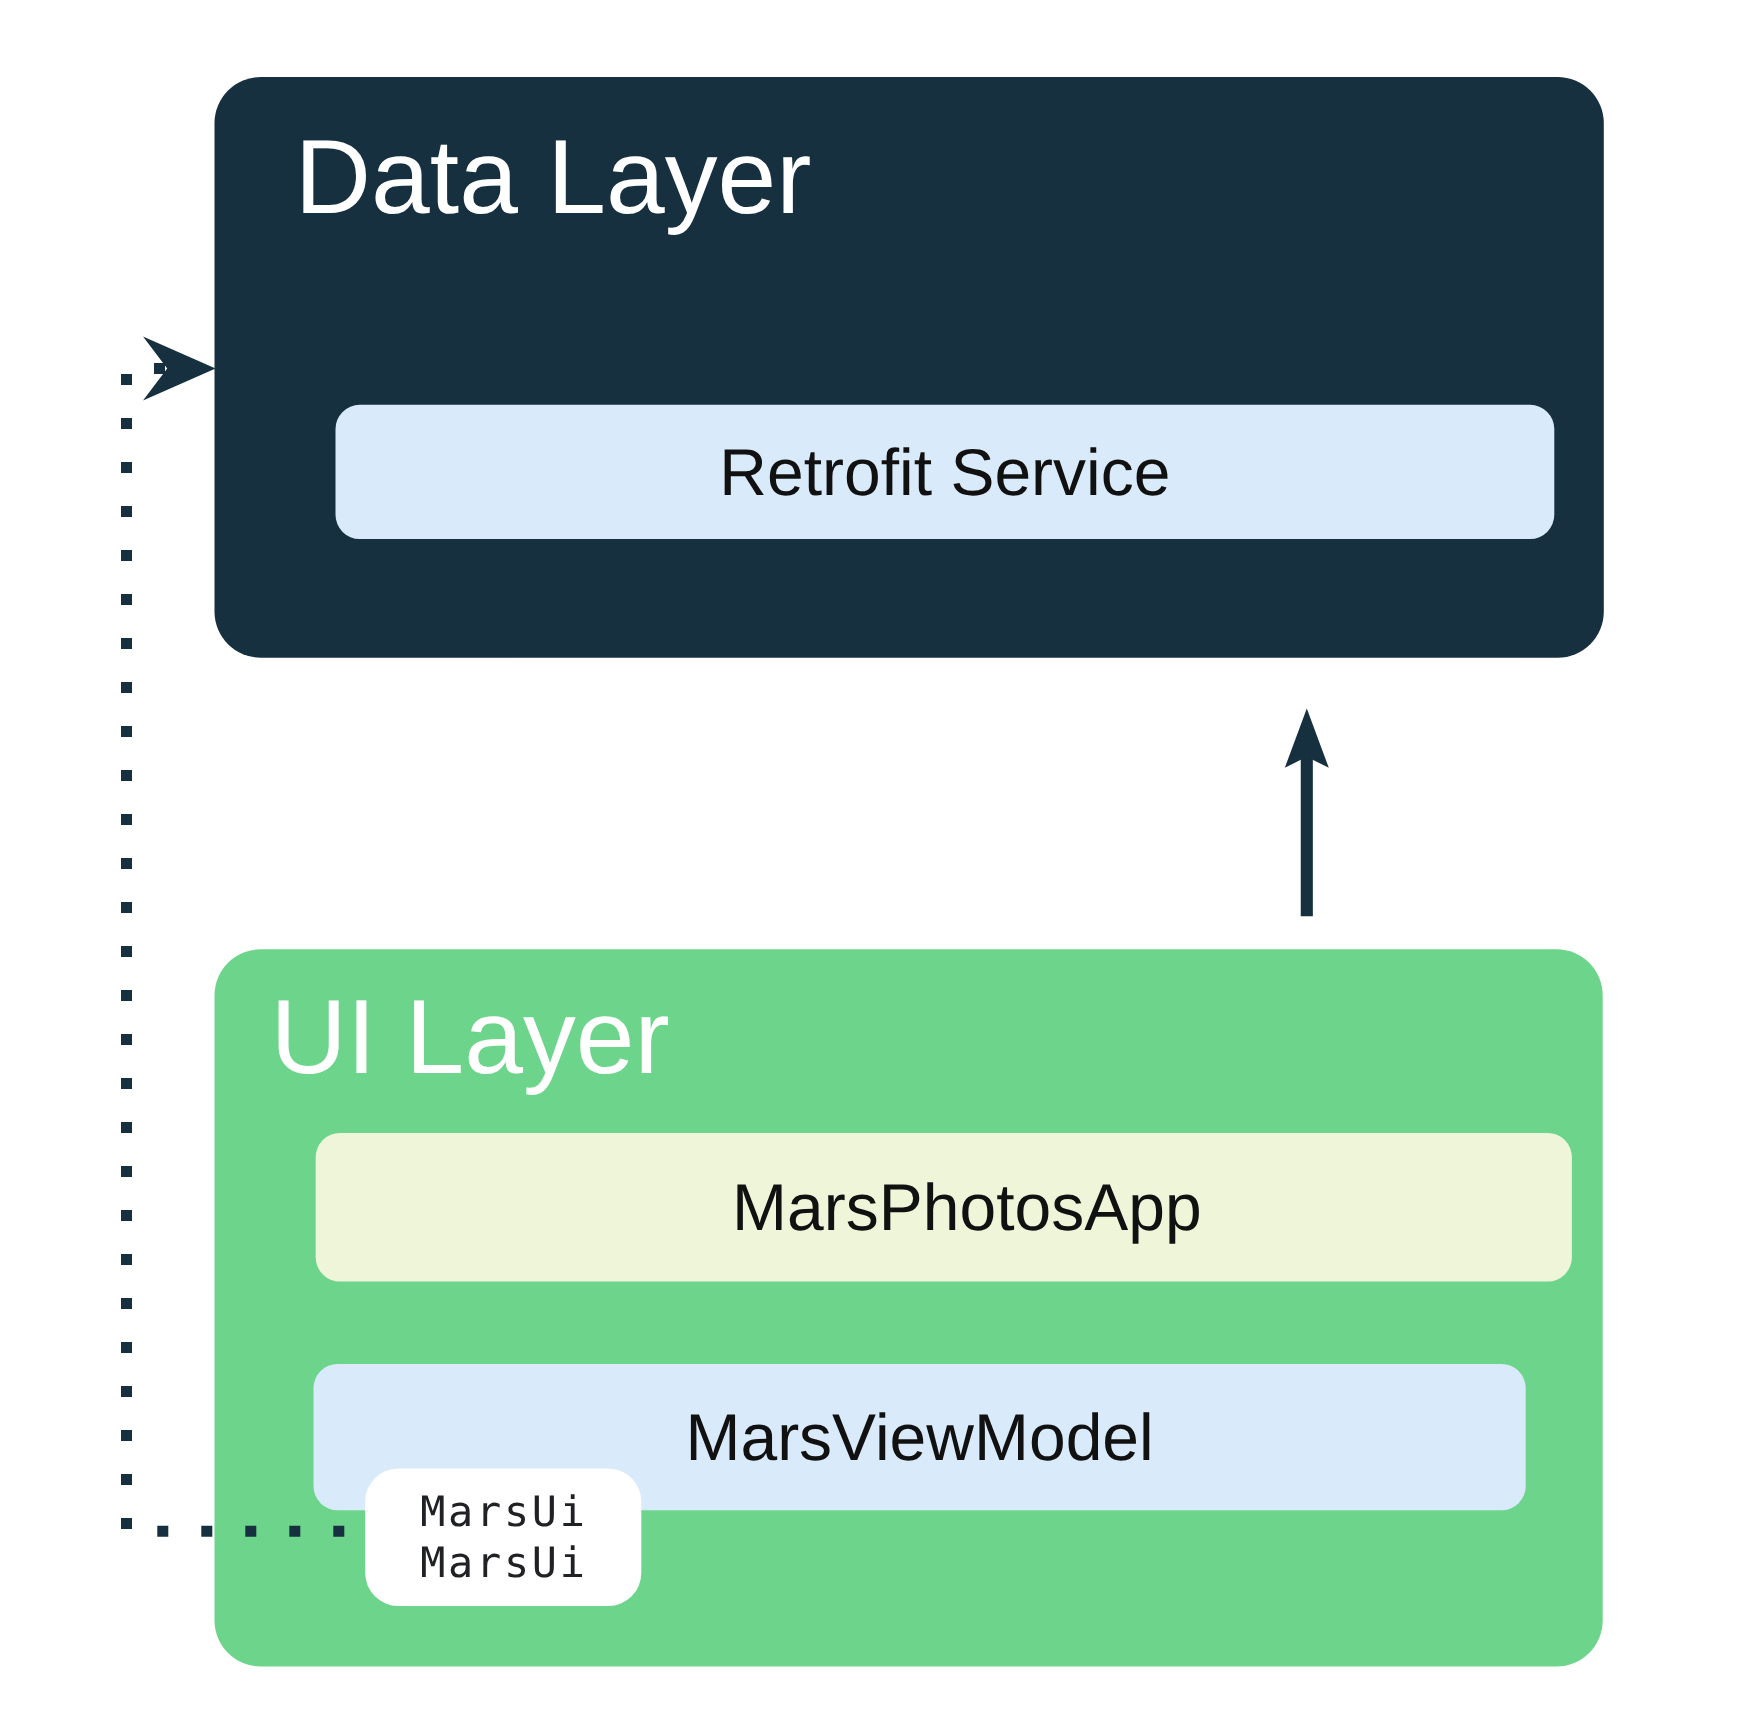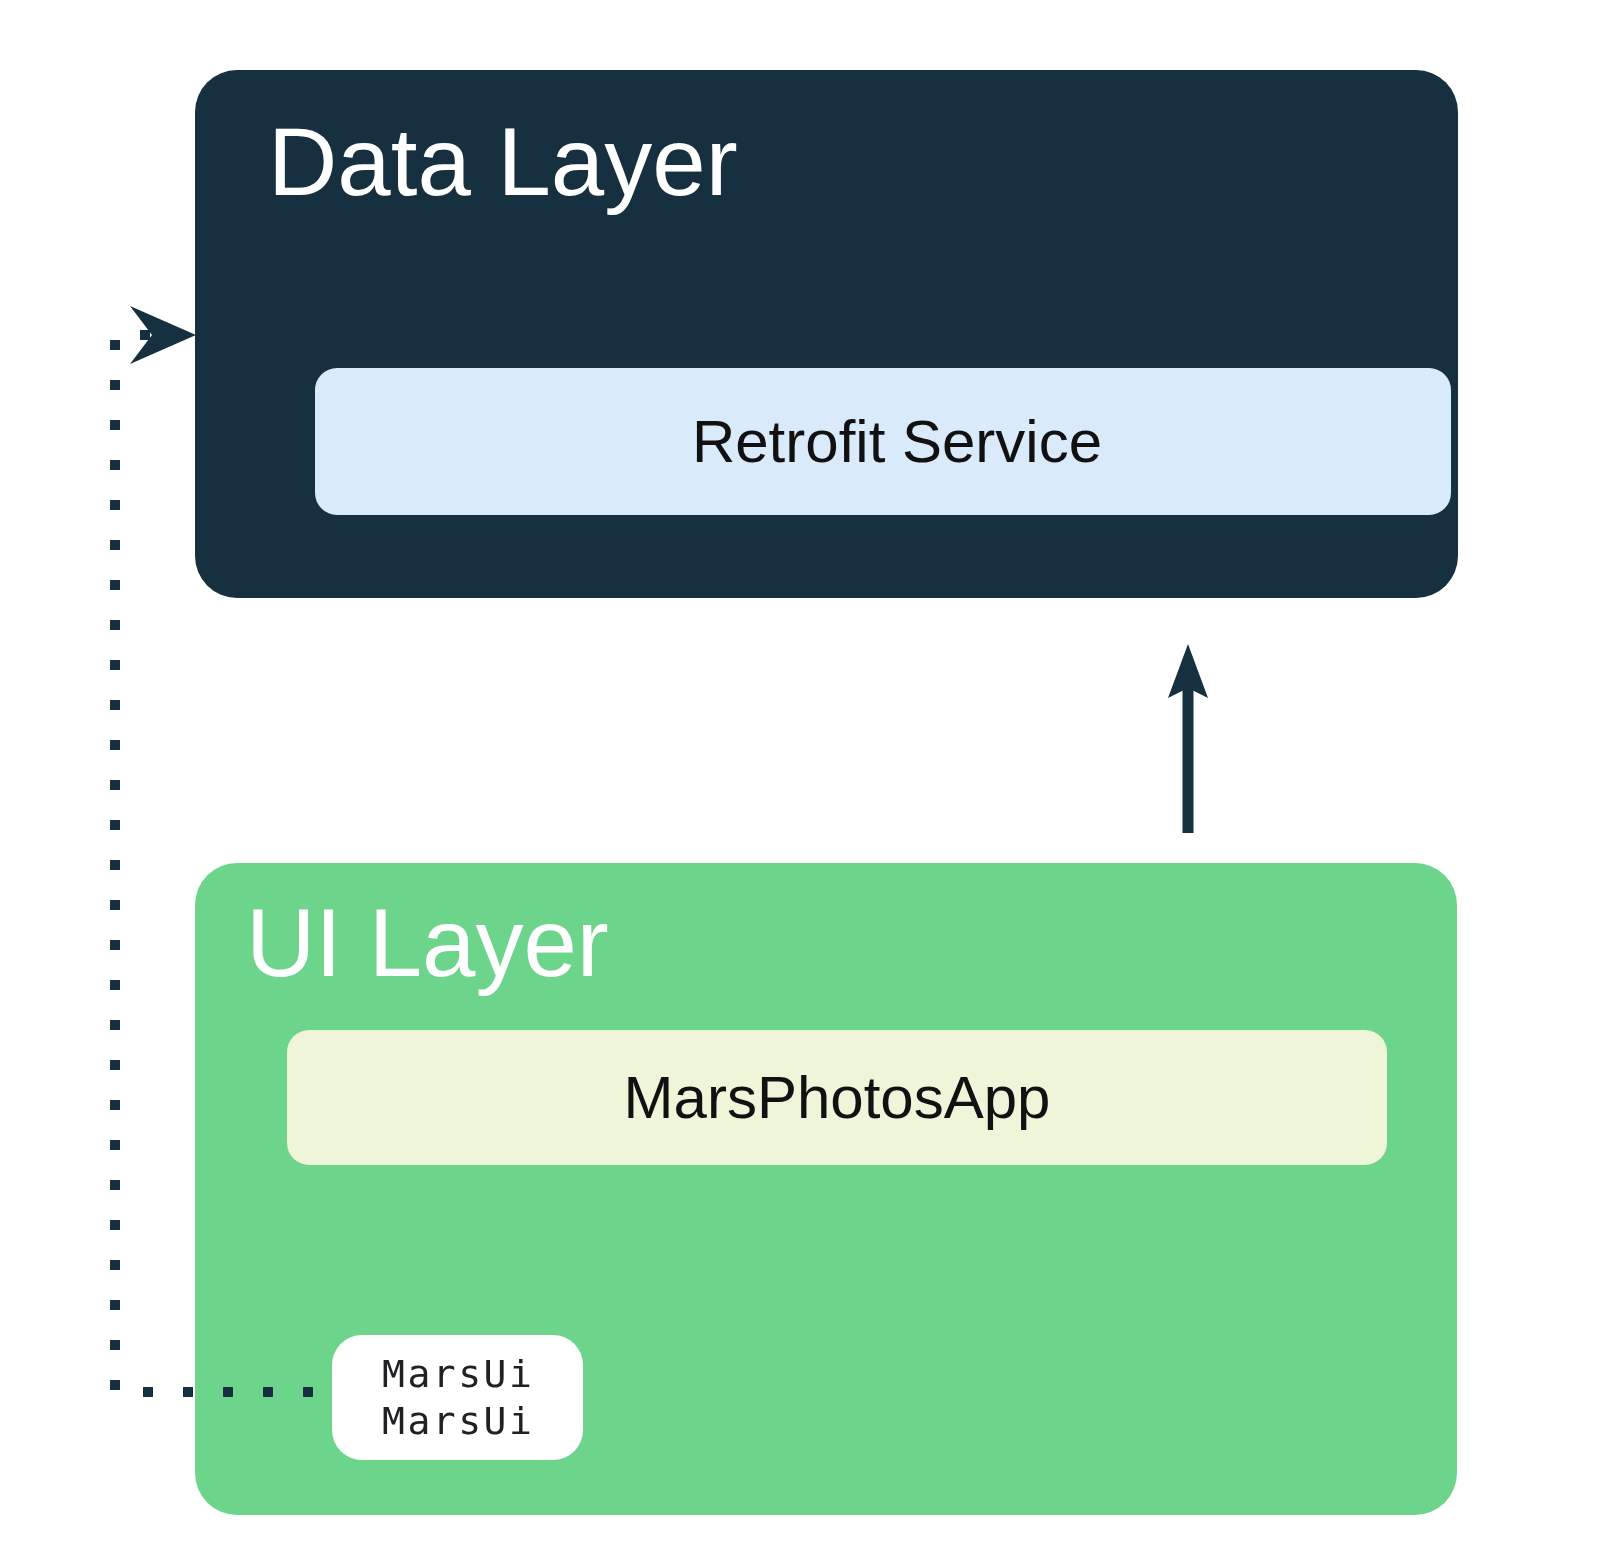--- a/index.html
+++ b/index.html
@@ -23,22 +23,22 @@
   }
   .data-layer-title{left:73px;top:44px;}
   .ui-layer-title{left:51px;top:32px;}
   .node{
     position:absolute;
     border-radius:22px;
     display:flex;align-items:center;justify-content:center;
     font-size:60px;color:#111111;
     white-space:nowrap;
   }
-  .service-node{left:120px;top:298px;width:1108px;height:147px;background:#D9EAFB;padding-left:28px;}
-  .app-node{left:92px;top:167px;width:1100px;height:135px;background:#EEF5D8;}
+  .service-node{left:110px;top:298px;width:1108px;height:122px;background:#D9EAFB;}
+  .app-node{left:92px;top:167px;width:1100px;height:135px;background:#EEF5D8;padding-left:42px;}
   .viewmodel-node{left:90px;top:377px;width:1102px;height:133px;background:#D9EAFB;}
   .state-node{
     position:absolute;
     left:137px;top:472px;width:251px;height:125px;
     background:#ffffff;border-radius:30px;
     display:flex;flex-direction:column;justify-content:center;
     padding-left:50px;box-sizing:border-box;
     font-family:"DejaVu Sans Mono","Liberation Mono",monospace;
     font-size:38px;line-height:47px;letter-spacing:2.5px;
     color:#202124;
@@ -58,20 +58,23 @@
     <div class="node service-node">
       <span>Retrofit Service</span>
     </div>
   </div>
 
   <div class="layer-box ui-layer">
     <div class="layer-title ui-layer-title">UI Layer</div>
     <div class="node app-node">
       <span>MarsPhotosApp</span>
     </div>
+    <div class="node viewmodel-node">
+      <span>MarsViewModel</span>
+    </div>
     <div class="state-node">
       <span>MarsUi</span>
       <span>MarsUi</span>
     </div>
   </div>
 
   <svg class="arrow-overlay" viewBox="0 0 1600 1566" xmlns="http://www.w3.org/2000/svg">
 
     <polyline points="150,335 115,335 115,1392 330,1392" fill="none" stroke="#17303F" stroke-width="10" stroke-dasharray="10 30" stroke-linecap="butt"></polyline>
     <path d="M 130 306 L 196 335 L 130 364 L 152 335 Z" fill="#17303F"></path>

